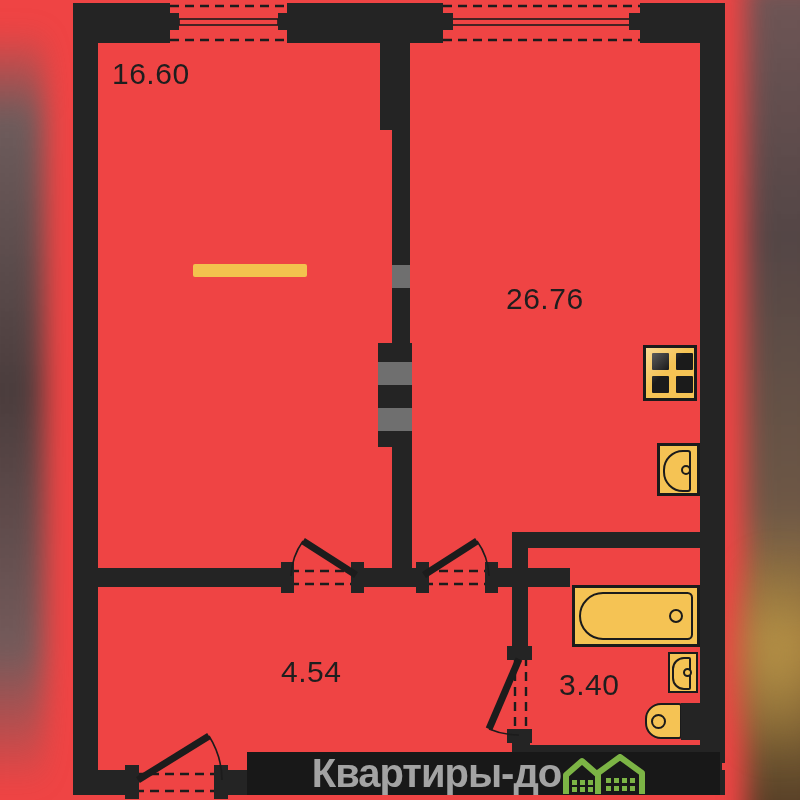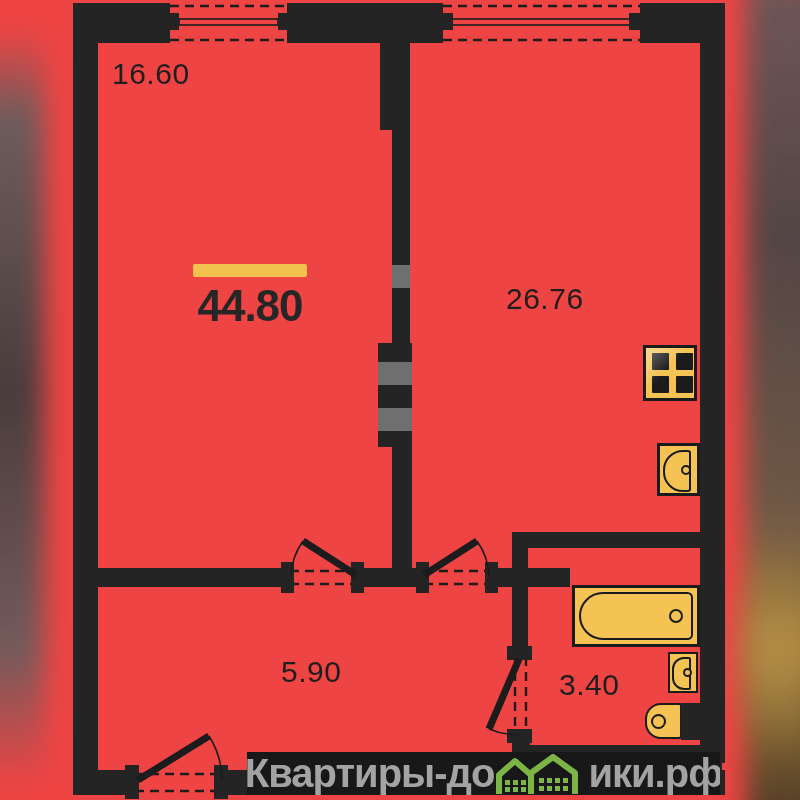--- a/index.html
+++ b/index.html
@@ -174,25 +174,24 @@
       <line class="dash" x1="526" y1="657" x2="526" y2="733"></line>
       <rect class="jamb" x="507" y="646" width="25" height="14"></rect>
       <rect class="jamb" x="507" y="729" width="25" height="14"></rect>
       <line class="leaf" x1="519" y1="659" x2="489" y2="729"></line>
       <path class="arc" d="M489,729 A76,76 0 0 0 519,735"></path>
     </g>
   </svg>
 
   <div class="room-label" style="left:112px;top:57px">16.60</div>
   <div class="room-label" style="left:506px;top:282px">26.76</div>
-  <div class="room-label" style="left:281px;top:655px">5.90</div>
+  <div class="room-label" style="left:281px;top:655px">4.54</div>
   <div class="room-label" style="left:559px;top:668px">3.40</div>
 
   <div class="total-bar"></div>
-  <div class="total-label">44.80</div>
 
   <div class="watermark">
     <span class="wm-text">Квартиры-до</span>
     <svg class="houses" viewBox="0 0 92 42">
       <g fill="none" stroke="var(--wm-green)" stroke-width="6" stroke-linejoin="round">
         <path d="M4 40 V21 L20 7 L36 21 V40"></path>
         <path d="M36 40 V19 L58 3 L80 19 V40"></path>
       </g>
       <g fill="var(--wm-green)">
         <rect x="10" y="26" width="5" height="5"></rect>
@@ -204,16 +203,15 @@
         <rect x="44" y="24" width="5" height="5"></rect>
           <rect x="52" y="24" width="5" height="5"></rect>
           <rect x="60" y="24" width="5" height="5"></rect>
           <rect x="68" y="24" width="5" height="5"></rect>
         <rect x="44" y="32" width="5" height="5"></rect>
           <rect x="52" y="32" width="5" height="5"></rect>
           <rect x="60" y="32" width="5" height="5"></rect>
           <rect x="68" y="32" width="5" height="5"></rect>
       </g>
     </svg>
-    <span class="wm-text">ики.рф</span>
   </div>
 
 </div>
 
 </body></html>

